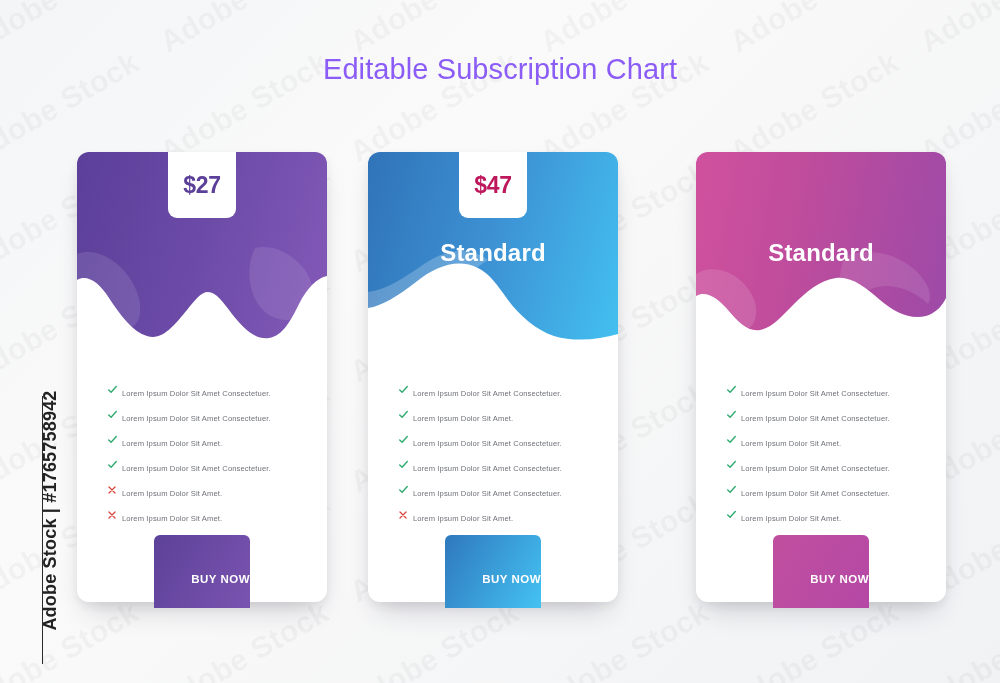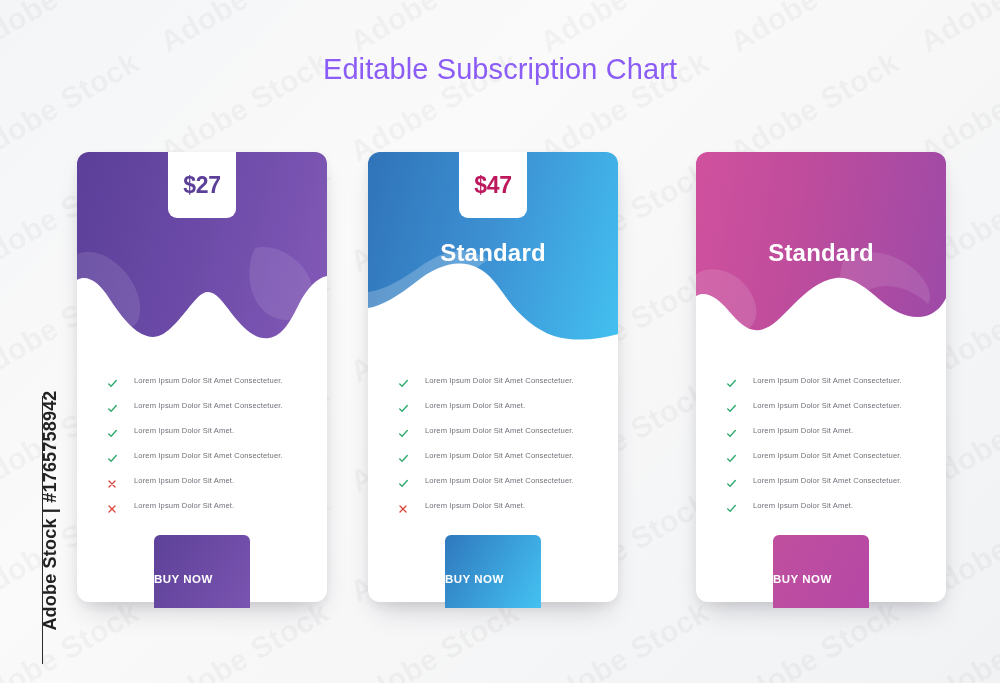--- a/index.html
+++ b/index.html
@@ -78,35 +78,35 @@
   .c1 .price-txt { color:#be185d;text-align:center; }
   .c2 .price-txt { color:#a33b8e; }
 
   .plan-name {
     position:absolute; top:87px; left:0; width:250px; text-align:center;
     font-size:24px; font-weight:700; color:#fff; z-index:4; letter-spacing:.2px;
   }
 
   
   .features { position:absolute; top:222px; left:0; width:250px; z-index:3; }
-  .feat { display:flex; align-items:flex-start; height:25px; padding-left:30px;gap:12px; }
+  .feat { display:flex; align-items:flex-end; height:25px; padding-left:30px; }
   .feat .mark { width:15px; flex:0 0 15px; margin-top:1px; }
   .feat .ftxt {
     font-size:7.6px; color:#6e7178; line-height:11px;
     padding-top:1px; letter-spacing:.12px; white-space:nowrap;
   }
 
   
   .buy-btn {
     position:absolute; left:50%; transform:translateX(-50%); top:383px;
     width:96px; height:73px; border:0; cursor:pointer;
     border-radius:6px 6px 0 0;
     color:#fff; font-size:11.5px; font-weight:700; letter-spacing:.5px;
     font-family:"Liberation Sans", sans-serif;
-    padding-top:16px; text-align:left; line-height:1;
+    padding-top:16px; text-align:right; line-height:1;
   }
   .c0 .buy-btn { background:linear-gradient(120deg,#5d4199 0%,#7a54b0 100%); }
   .c1 .buy-btn { background:linear-gradient(120deg,#2f78bd 0%,#44c2f2 100%); }
   .c2 .buy-btn { background:linear-gradient(120deg,#c04f9e 0%,#b548a6 100%); }
 </style>
 </head>
 <body>
 
 <div class="wm-layer" id="wm-layer">
     <span class="wm" style="left: -40px; top: -20px;">Adobe Stock</span>

